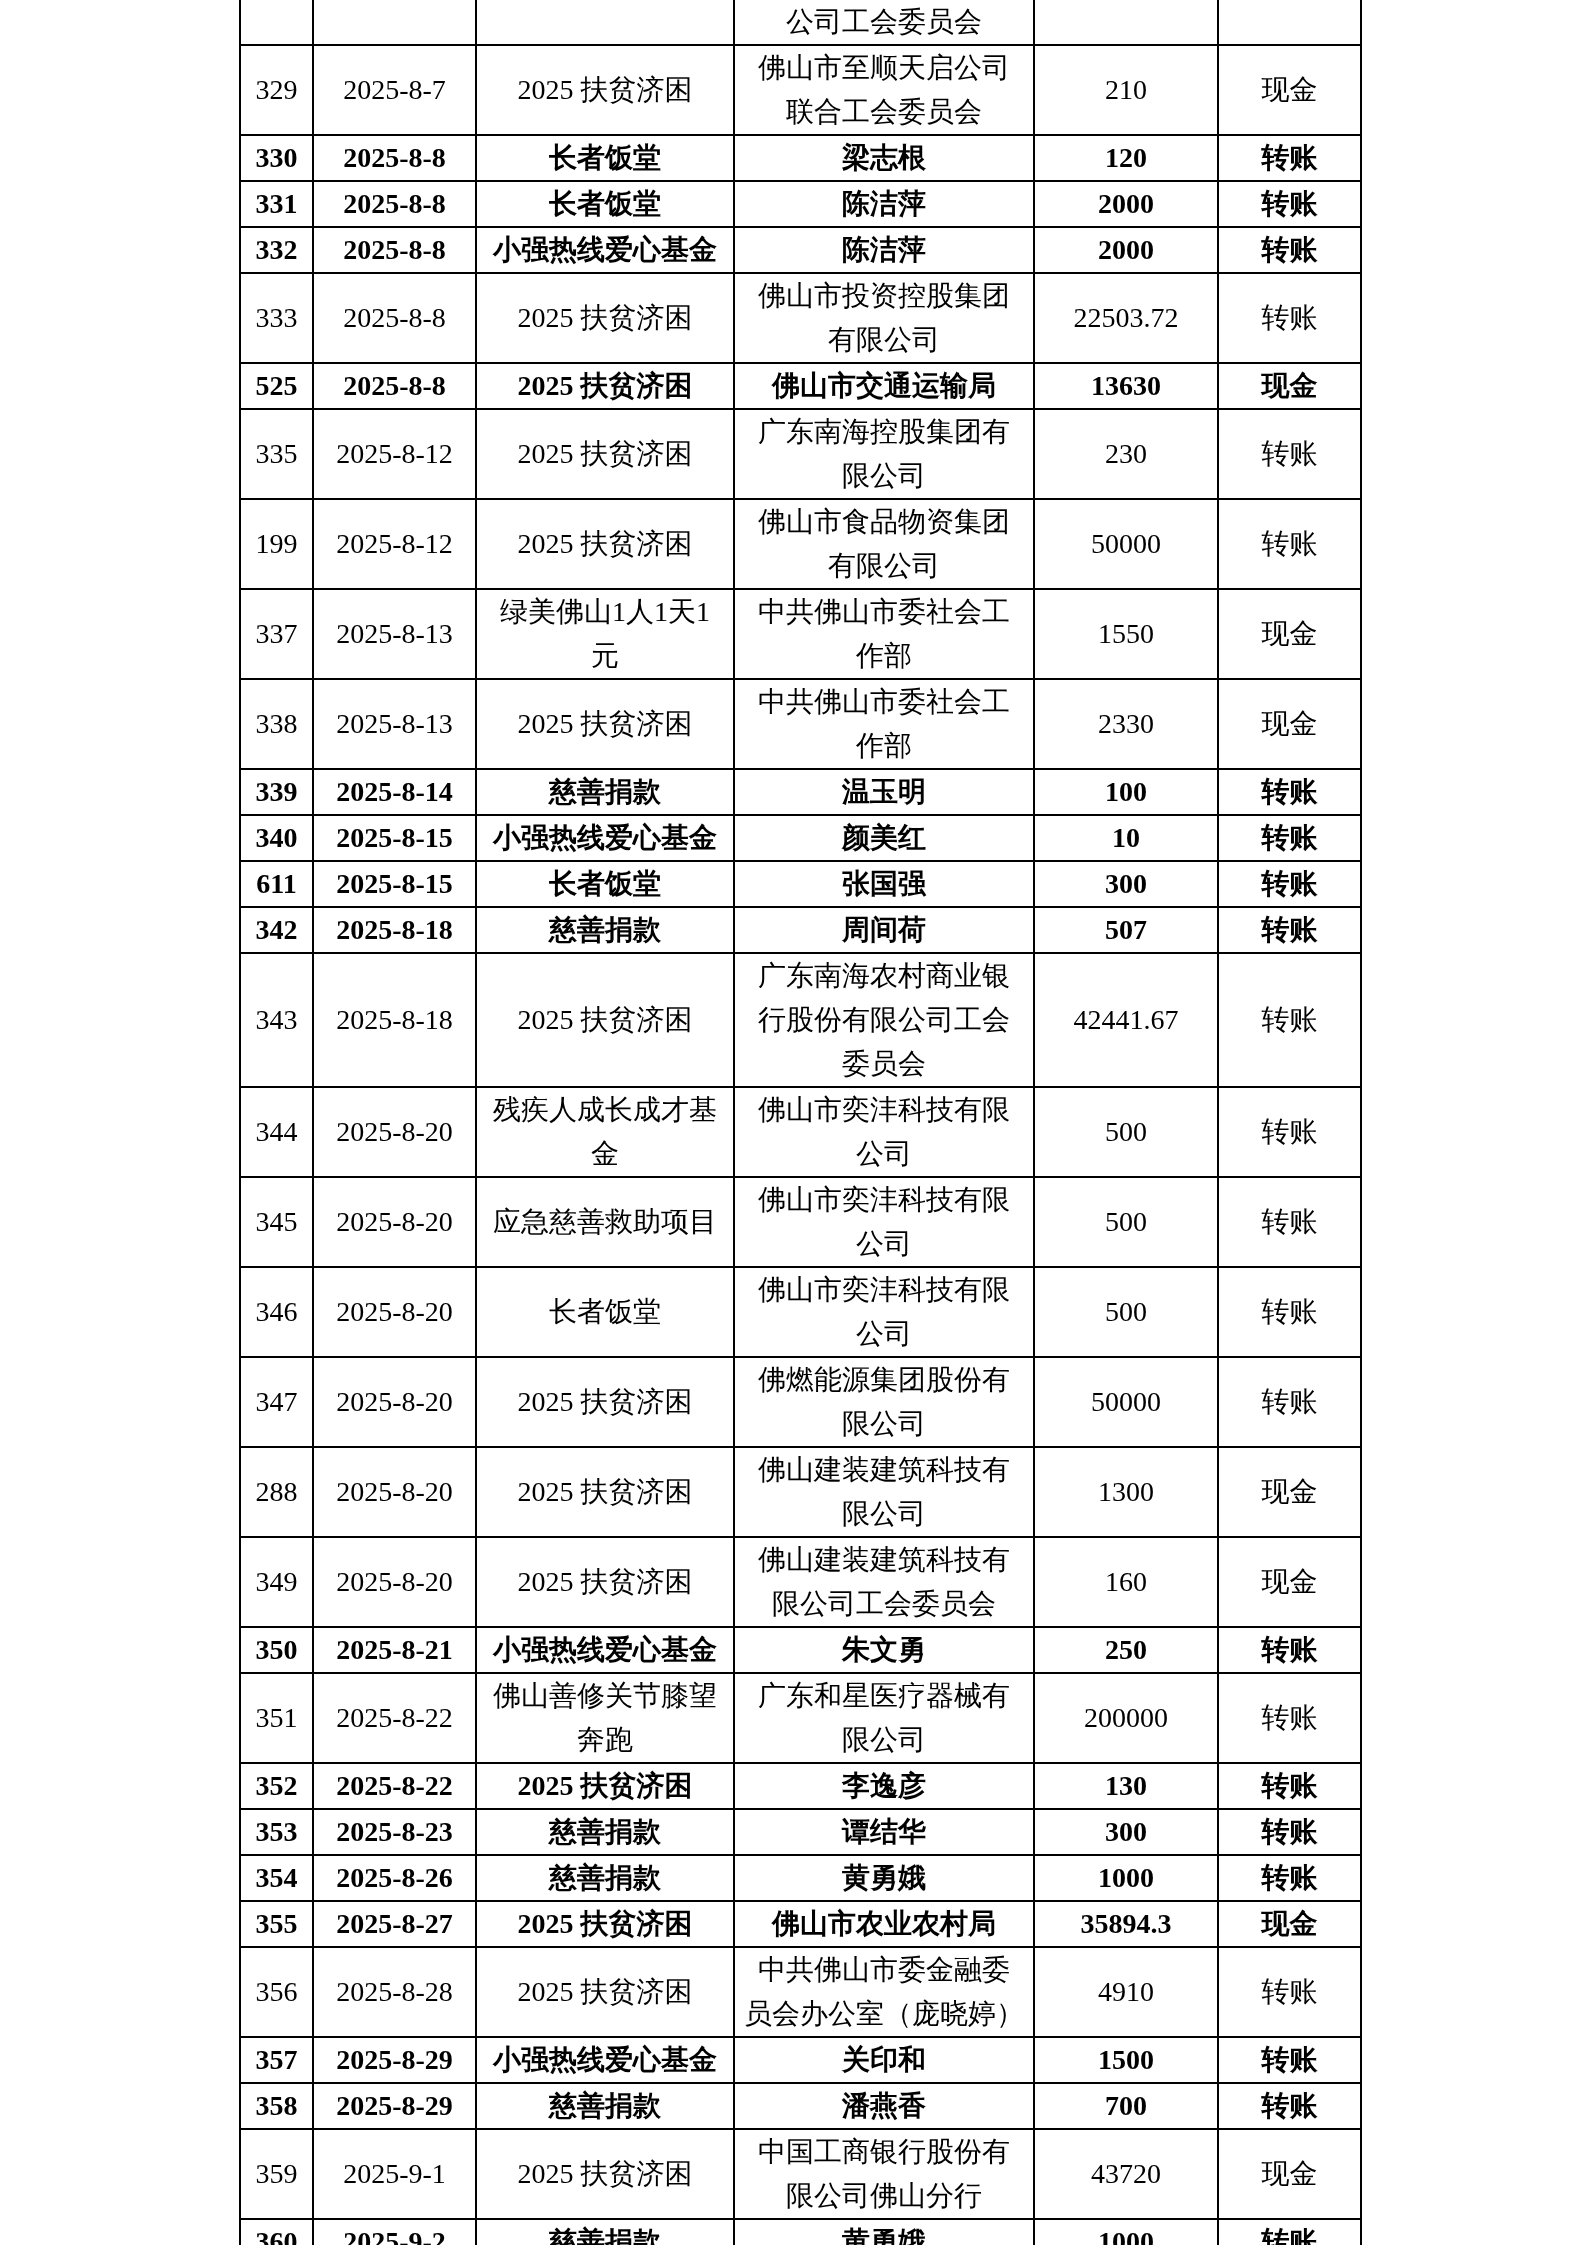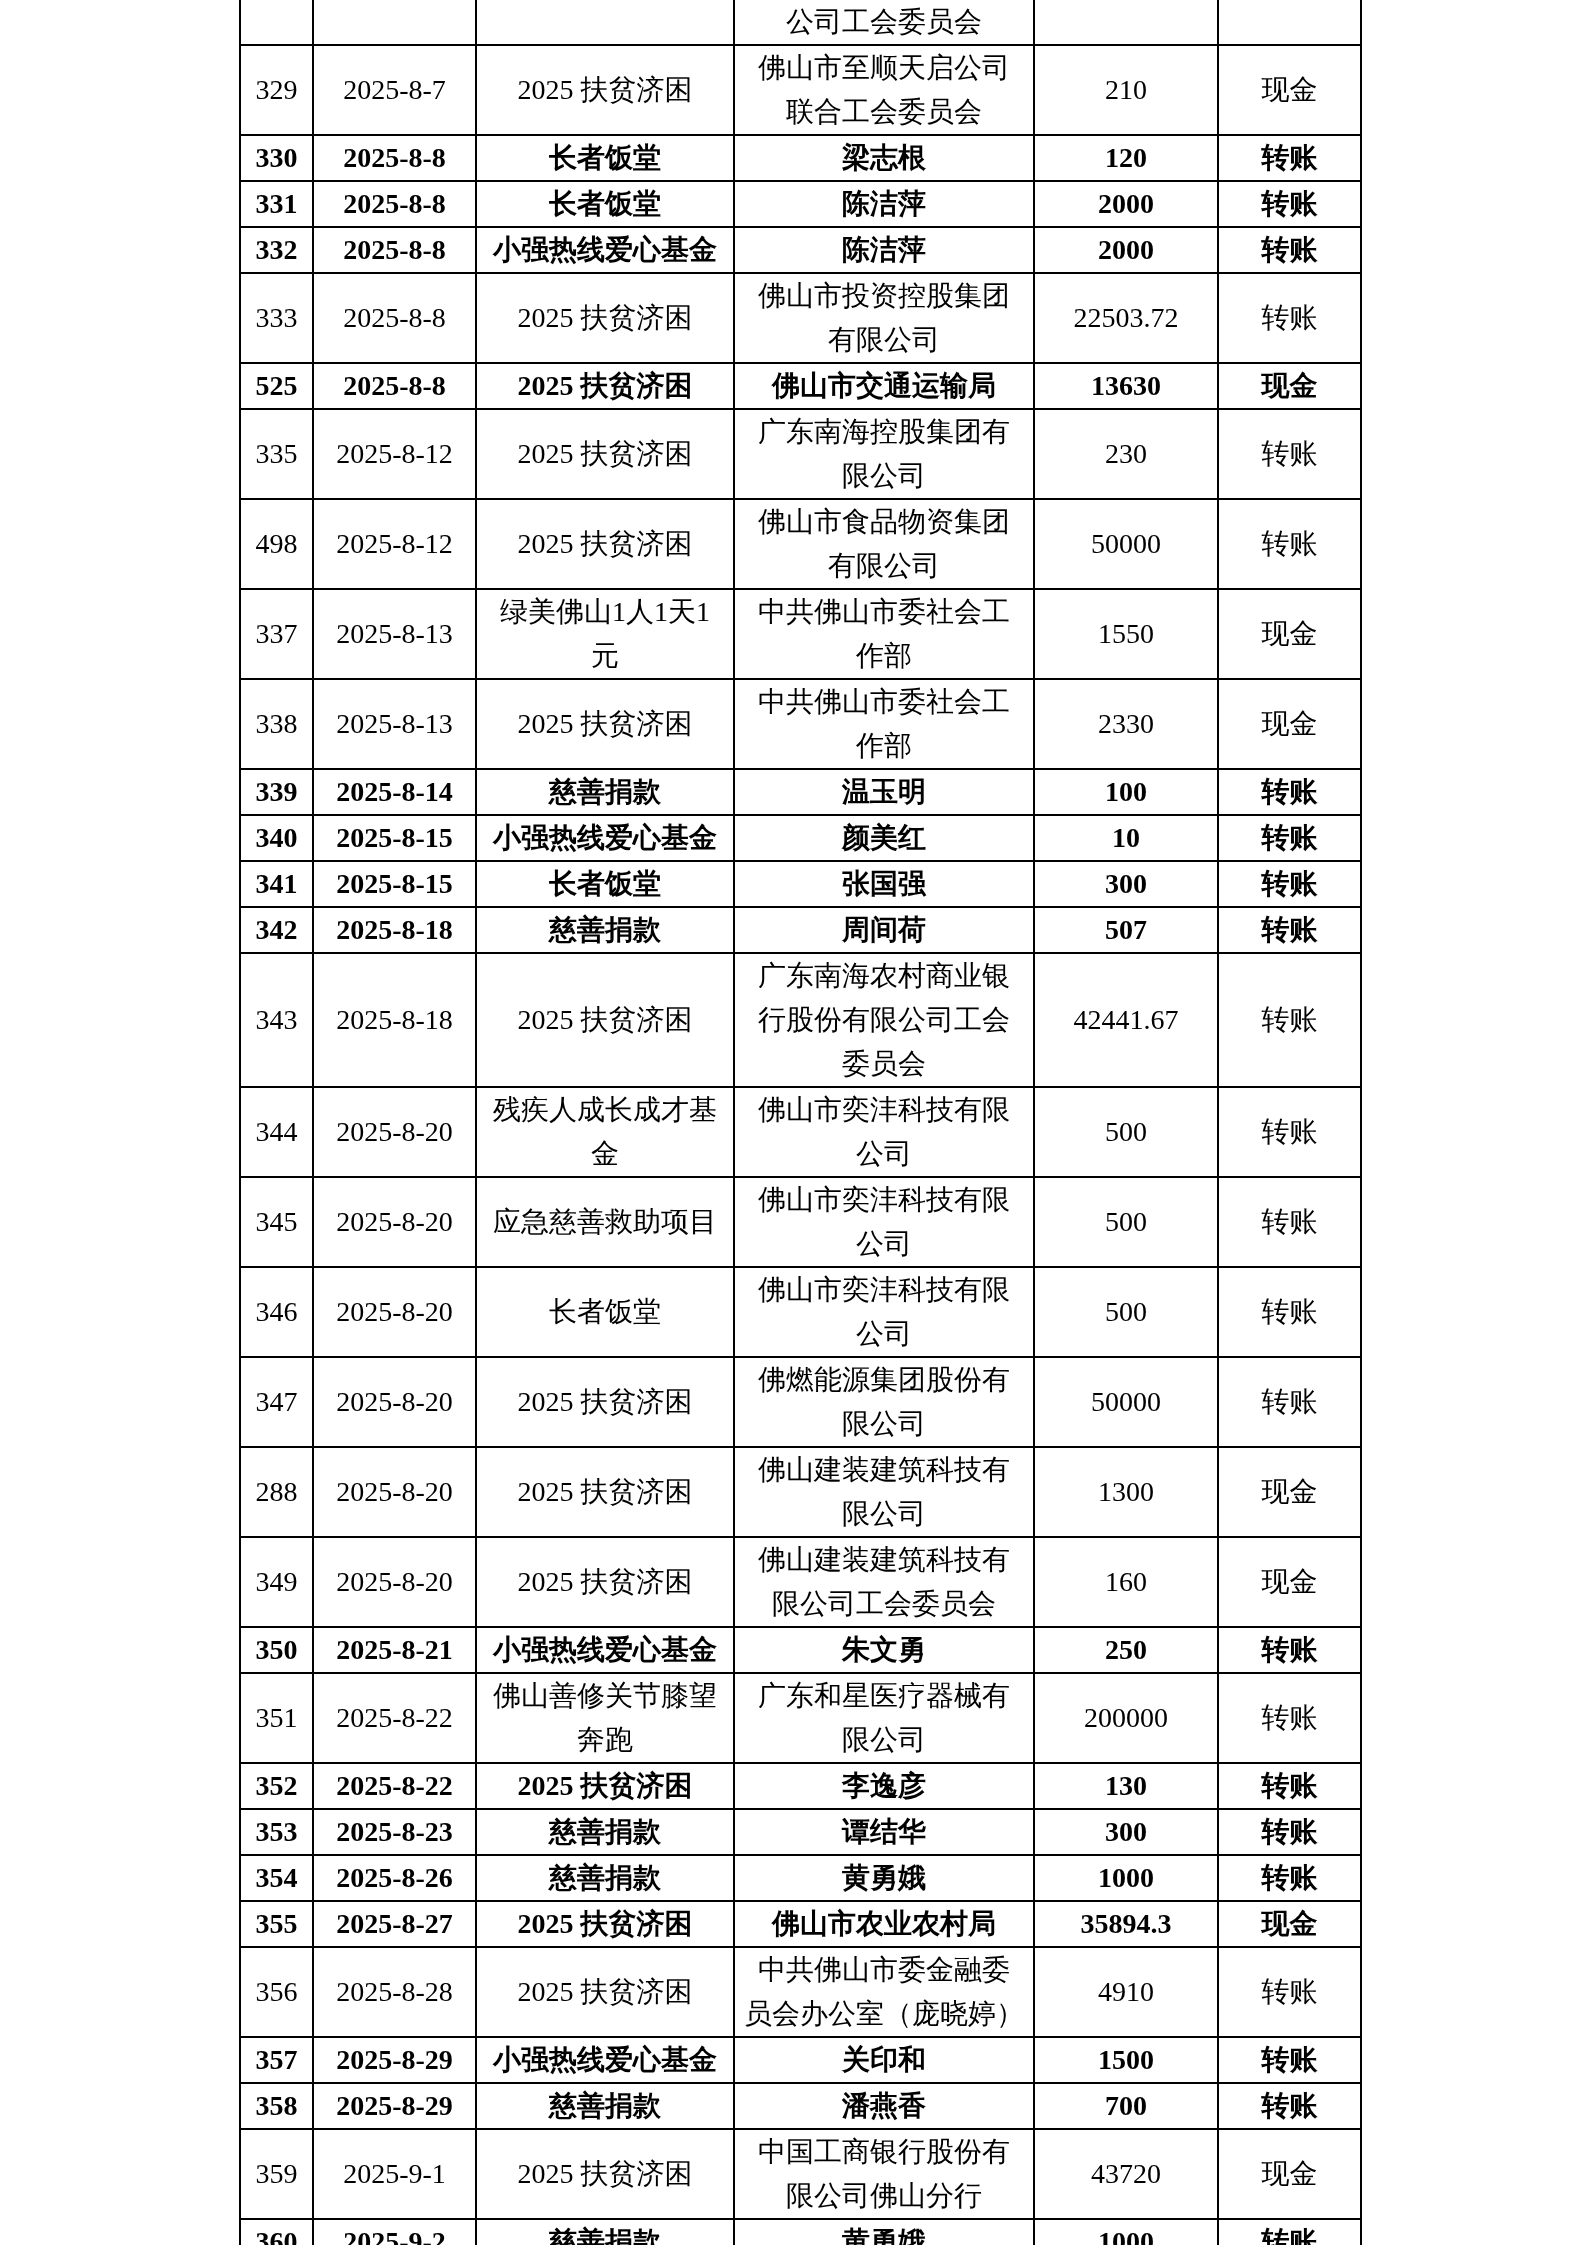--- a/index.html
+++ b/index.html
@@ -118,21 +118,21 @@
         <tr class="r2">
           <td>335</td>
           <td>2025-8-12</td>
           <td>2025 扶贫济困</td>
           <td>广东南海控股集团有
 限公司</td>
           <td>230</td>
           <td>转账</td>
         </tr>
         <tr class="r2">
-          <td>498</td>
+          <td>199</td>
           <td>2025-8-12</td>
           <td>2025 扶贫济困</td>
           <td>佛山市食品物资集团
 有限公司</td>
           <td>50000</td>
           <td>转账</td>
         </tr>
         <tr class="r2">
           <td>337</td>
           <td>2025-8-13</td>
@@ -162,21 +162,21 @@
         </tr>
         <tr class="r1">
           <td>340</td>
           <td>2025-8-15</td>
           <td>小强热线爱心基金</td>
           <td>颜美红</td>
           <td>10</td>
           <td>转账</td>
         </tr>
         <tr class="r1">
-          <td>341</td>
+          <td>611</td>
           <td>2025-8-15</td>
           <td>长者饭堂</td>
           <td>张国强</td>
           <td>300</td>
           <td>转账</td>
         </tr>
         <tr class="r1">
           <td>342</td>
           <td>2025-8-18</td>
           <td>慈善捐款</td>

